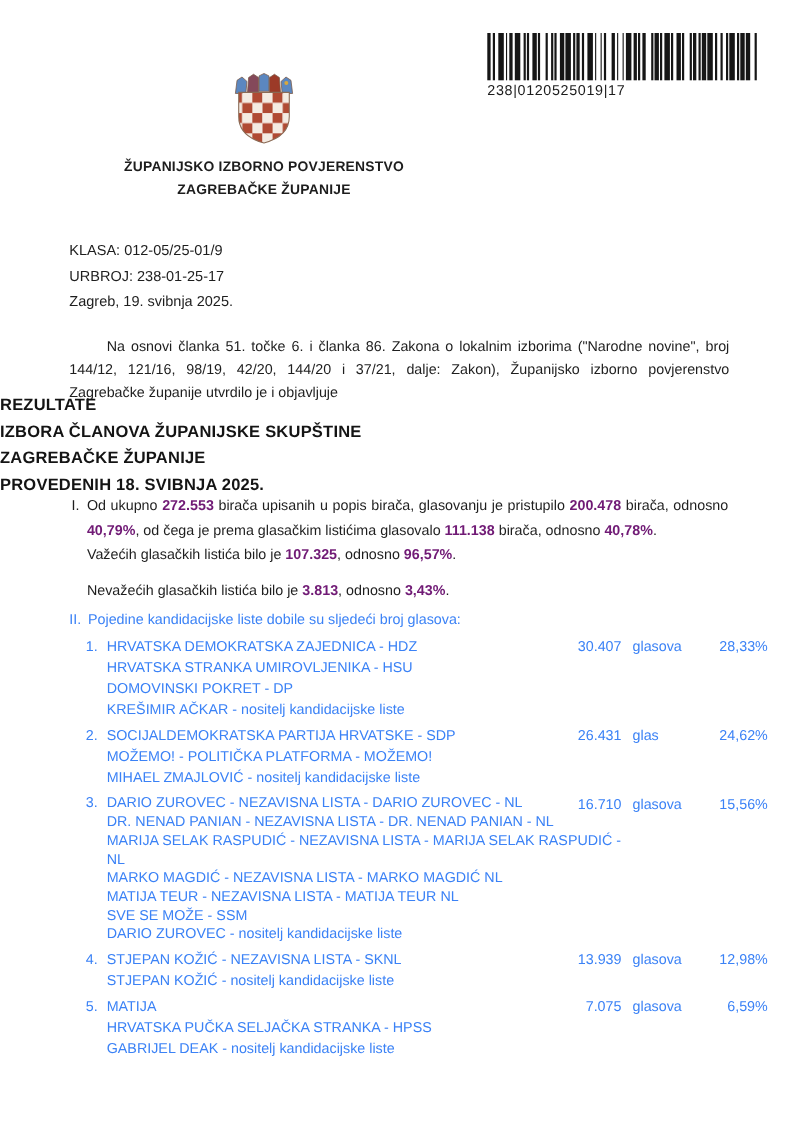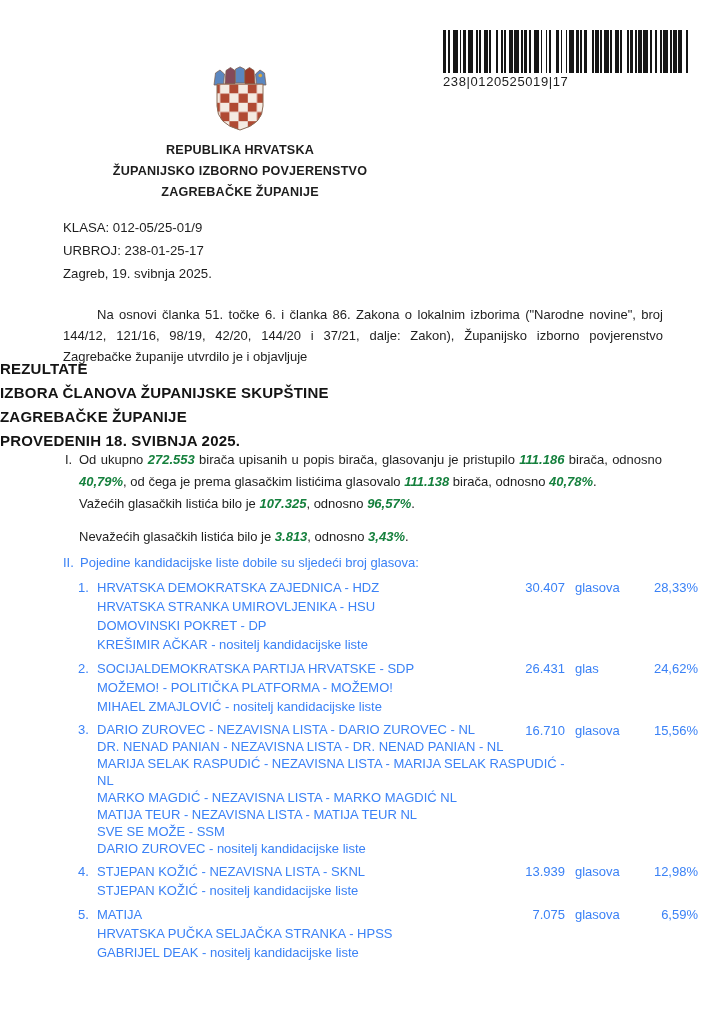--- a/index.html
+++ b/index.html
@@ -33,21 +33,21 @@
   
   .title{position:absolute;top:357px;left:0;width:724px;text-align:left;}
   .title-line{font-weight:bold;font-size:15px;line-height:24px;color:#141414;letter-spacing:.2px;}
 
   
   .sec1{position:absolute;top:449px;left:63px;width:599px;font-size:13px;line-height:22px;color:#1e1e1e;}
   .hang{position:relative;padding-left:16px;text-align:justify;}
   .hang .marker{position:absolute;left:2px;top:0;}
   .sec1 .p2{}
   .sec1 .p3{margin-top:11px;}
-  .sec1 b, .sec2 b{color:#15803d;font-style:italic;}
+  .sec1 b, .sec2 b{color:#701a75;}
 
   
   .sec2{position:absolute;top:553px;left:63px;width:640px;font-size:13px;color:#3b82f6;}
   .sec2-intro{position:relative;padding-left:17px;line-height:20px;}
   .sec2-intro .marker{position:absolute;left:0;top:0;}
   .item{position:relative;margin-left:15px;margin-top:5px;padding-left:19px;line-height:19px;}
   .item.tight{line-height:17px;}
   .item-num{position:absolute;left:0;top:0;}
   .item-lines{width:475px;}
   .col{position:absolute;top:0;line-height:19px;}
@@ -86,21 +86,20 @@
         <polygon points="34,18 34,4.5 38.5,1.5 43,4.5 44,18" fill="#9c3a28"></polygon>
         <polygon points="45.5,19 44.5,8 49,4 53.5,7 55,19" fill="#5b87c0"></polygon>
         <circle cx="49.3" cy="9.5" r="1.8" fill="#d9a83c" stroke="none"></circle>
       </g>
 
       <g clip-path="url(#shieldClip)">
         <rect x="6" y="18" width="46" height="46" fill="url(#chk)"></rect>
       </g>
       <path d="M6,18 H52 V40 Q52,58 29,64 Q6,58 6,40 Z" fill="none" stroke="#8a6a55" stroke-width="1"></path>
     </svg>
-    <div class="lh-line">REPUBLIKA HRVATSKA</div>
     <div class="lh-line">ŽUPANIJSKO IZBORNO POVJERENSTVO</div>
     <div class="lh-line">ZAGREBAČKE ŽUPANIJE</div>
   </div>
 
   <div class="meta">
     <div>KLASA: 012-05/25-01/9</div>
     <div>URBROJ: 238-01-25-17</div>
     <div>Zagreb, 19. svibnja 2025.</div>
   </div>
 
@@ -109,21 +108,21 @@
   <div class="title">
     <div class="title-line">REZULTATE</div>
     <div class="title-line">IZBORA ČLANOVA ŽUPANIJSKE SKUPŠTINE</div>
     <div class="title-line">ZAGREBAČKE ŽUPANIJE</div>
     <div class="title-line">PROVEDENIH 18. SVIBNJA 2025.</div>
   </div>
 
   <div class="sec1">
     <div class="hang">
       <span class="marker">I.</span>
-      <span>Od ukupno <b>272.553</b> birača upisanih u popis birača, glasovanju je pristupilo <b>111.186</b> birača, odnosno <b>40,79%</b>, od čega je prema glasačkim listićima glasovalo <b>111.138</b> birača, odnosno <b>40,78%</b>.</span>
+      <span>Od ukupno <b>272.553</b> birača upisanih u popis birača, glasovanju je pristupilo <b>200.478</b> birača, odnosno <b>40,79%</b>, od čega je prema glasačkim listićima glasovalo <b>111.138</b> birača, odnosno <b>40,78%</b>.</span>
     </div>
     <div class="hang p2">
       <span>Važećih glasačkih listića bilo je <b>107.325</b>, odnosno <b>96,57%</b>.</span>
     </div>
     <div class="hang p3">
       <span>Nevažećih glasačkih listića bilo je <b>3.813</b>, odnosno <b>3,43%</b>.</span>
     </div>
   </div>
 
   <div class="sec2">

